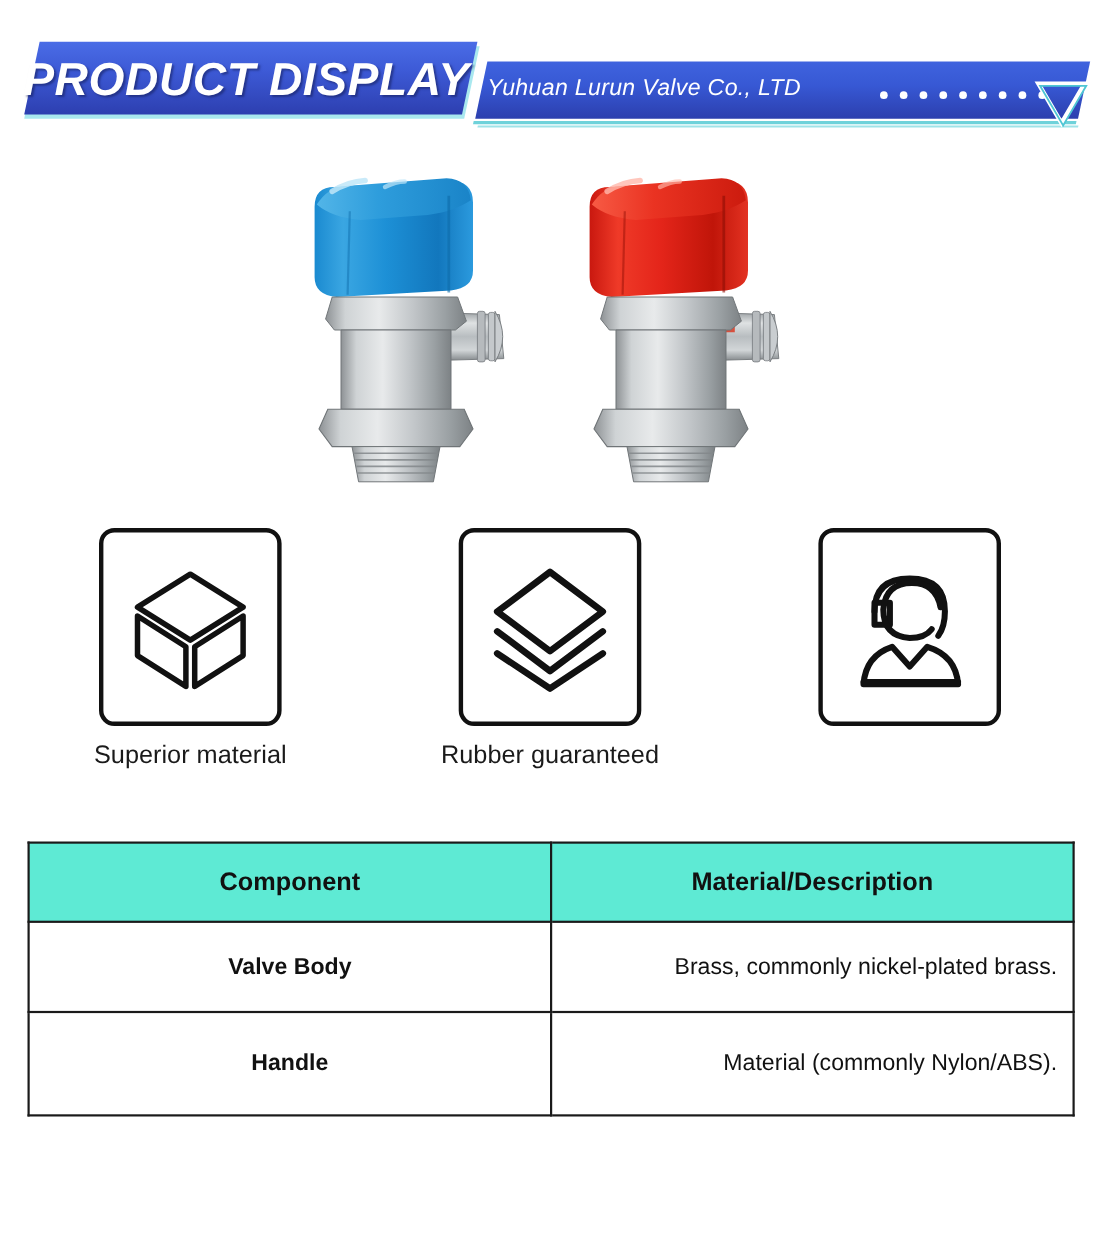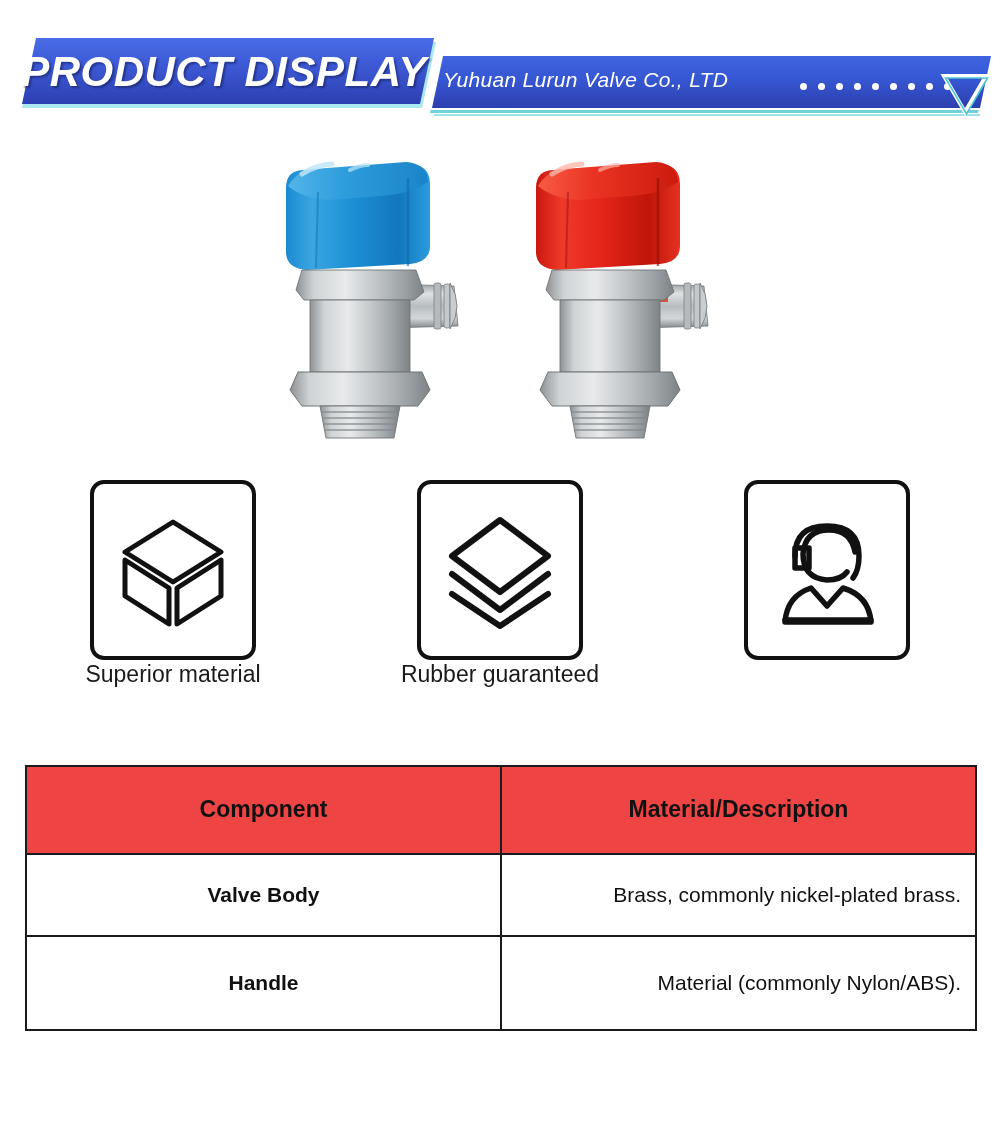--- a/index.html
+++ b/index.html
@@ -121,21 +121,21 @@
   }
   .feature { position:absolute; }
   .feature-box {
     width:166px; height:180px;
     border:4px solid #111111;
     border-radius:14px;
     background:#ffffff;
     display:flex; align-items:center; justify-content:center;
   }
   .feature-label {
-    margin-top:2px;
+    margin-top:14px;
     text-align:center;
     font-size:23px;
     color:#1a1a1a;
     line-height:1.12;
     white-space:pre-line;
   }
   .f1 { left:90px; top:10px; }
   .f2 { left:417px; top:10px; }
   .f3 { left:744px; top:10px; }
   .f1 .feature-label { width:300px; margin-left:-67px; }
@@ -152,24 +152,24 @@
   }
   .spec-table td, .spec-table th {
     border:2px solid #1a1a1a;
     padding:0 14px;
     vertical-align:middle;
     font-size:21px;
     color:#111111;
     line-height:1.35;
   }
   .spec-table thead th {
-    background:#ef4444;
+    background:#5eead4;
     font-weight:bold;
     text-align:center;
-    height:88px;
+    height:72px;
     font-size:23px;
   }
   .spec-table tbody td.col-comp {
     width:202px;
     text-align:center;
     font-weight:bold;
     height:82px;
   }
   .spec-table tbody td.col-desc {
     text-align:right;

